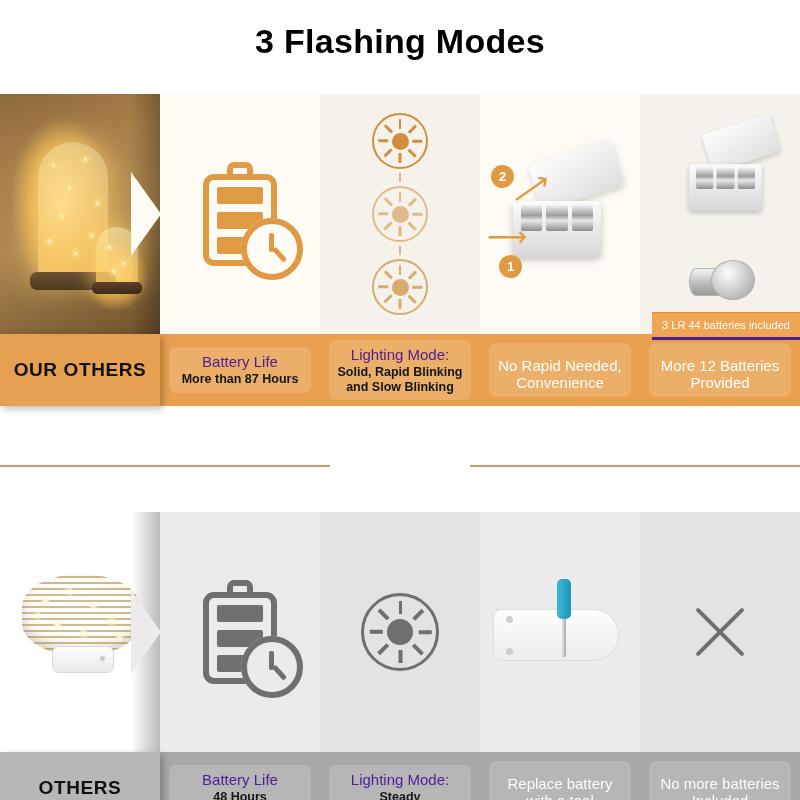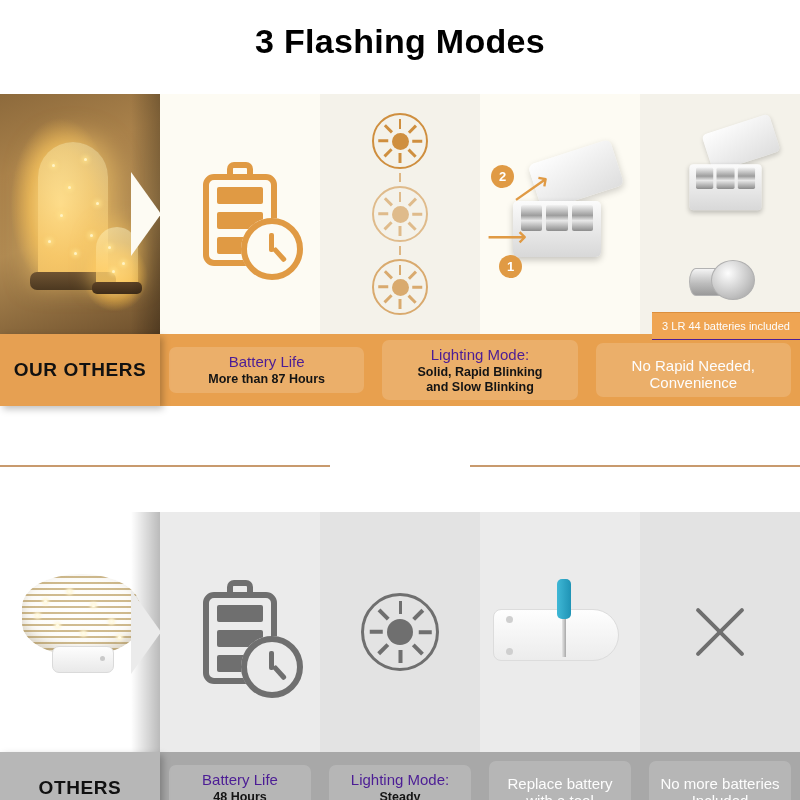--- a/index.html
+++ b/index.html
@@ -202,21 +202,21 @@
   }
   .coin .c2 {
     position:absolute; left:22px; top:0; width:44px; height:40px; border-radius:50%;
     background: radial-gradient(circle at 38% 32%, #fdfdfd, #c4c4c4 60%, #9b9b9b);
     border:1px solid #b0b0b0;
   }
 
   
   .banner {
     position:absolute; left:652px; top:218px; width:148px; height:28px;
-    background:#efa553; border-top:1px solid #dc8f3d; border-bottom:1px solid #4c1d95;
+    background:#efa553; border-top:1px solid #dc8f3d; border-bottom:3px solid #4c1d95;
     display:flex; align-items:center; justify-content:center;
     font-size:11px; color:#fdfdfd; z-index:6; white-space:nowrap;
   }
 
   
   .tool-scene { position:relative; width:150px; height:110px; }
   .tool-pack {
     position:absolute; left:8px; top:32px; width:126px; height:52px;
     background: linear-gradient(180deg,#fefefe,#ececec);
     border:1px solid #dcdcdc; border-radius:8px 26px 26px 8px;
@@ -362,20 +362,24 @@
         </div>
         <div class="cell">
           <div class="hd">Lighting Mode:</div>
           <div class="sb" style="white-space:pre-line">Solid, Rapid Blinking
 and Slow Blinking</div>
         </div>
         <div class="cell" style="padding-top:14px">
           <div class="hd solo" style="white-space:pre-line">No Rapid Needed,
 Convenience</div>
         </div>
+        <div class="cell" style="padding-top:14px">
+          <div class="hd solo" style="white-space:pre-line">More 12 Batteries
+Provided</div>
+        </div>
       </div>
     </div>
   </div>
 
   <div class="vs-wrap">
     <div class="vs-line l"></div>
     <div class="vs-line r"></div>
   </div>
 
   <div class="block others" style="top:512px;height:240px;">

